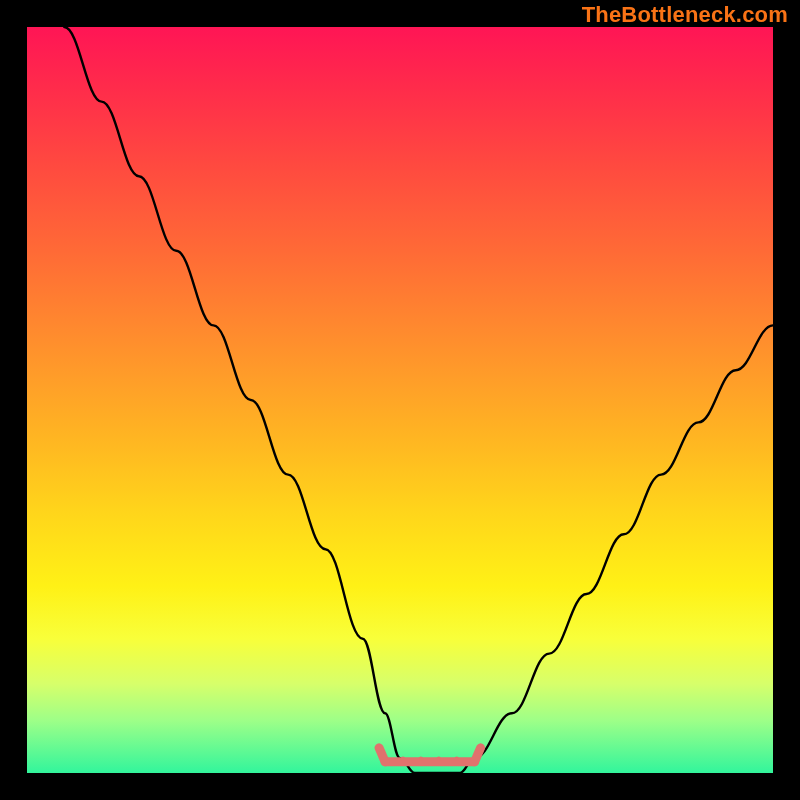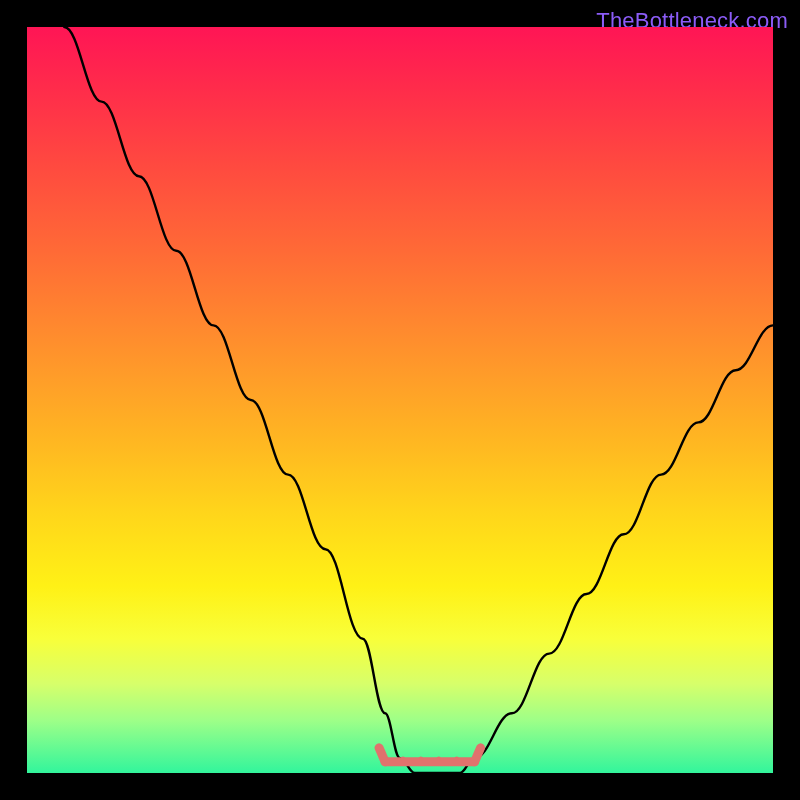--- a/index.html
+++ b/index.html
@@ -14,25 +14,25 @@
   .frame {
     position: absolute;
     left: 0;
     top: 0;
     width: 800px;
     height: 800px;
     background: #000;
   }
   .watermark {
     position: absolute;
-    top: 8px;
+    top: 2px;
     right: 12px;
-    color: #8b5cf6;
+    color: #f97316;
     font-size: 22px;
-    font-weight: 400;
+    font-weight: 700;
     letter-spacing: 0.2px;
     user-select: none;
   }
   .plot {
     position: absolute;
     left: 27px;
     top: 27px;
     width: 746px;
     height: 746px;
     background: linear-gradient(

